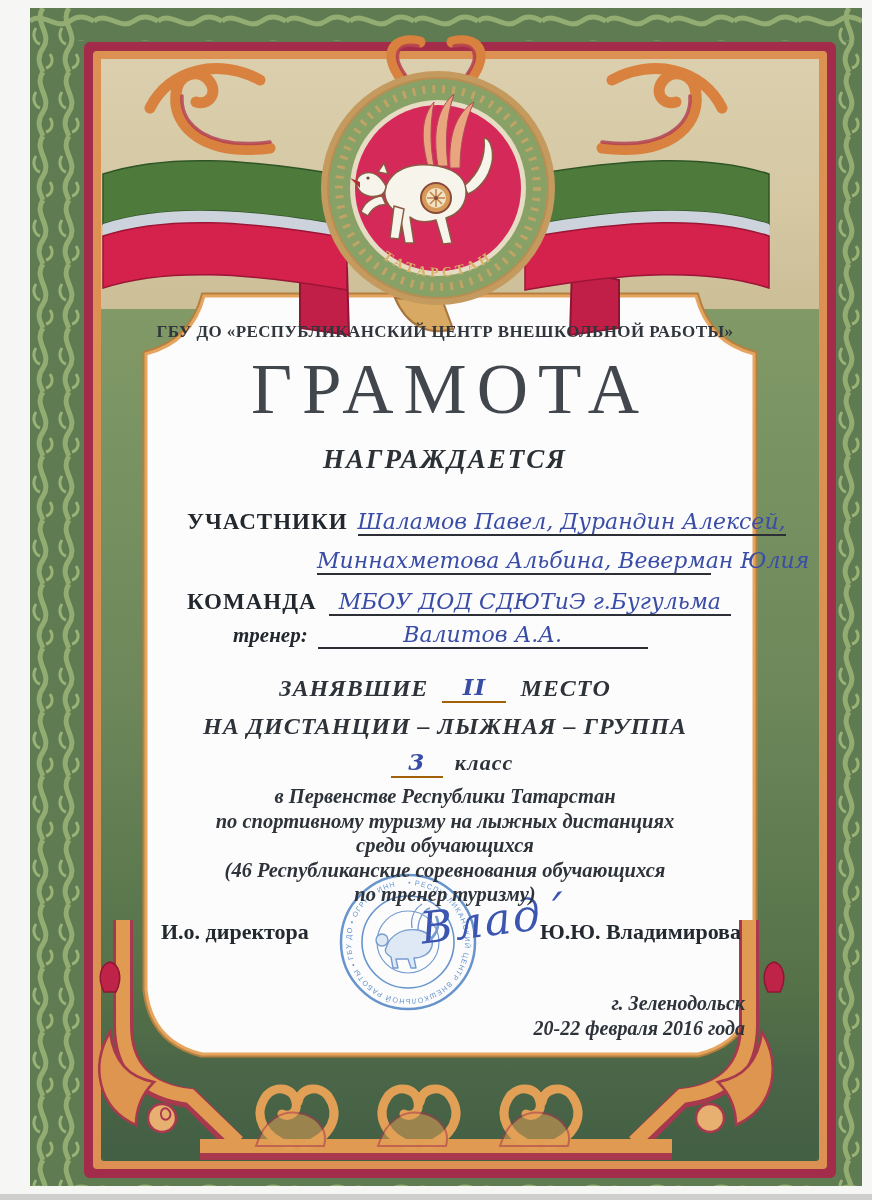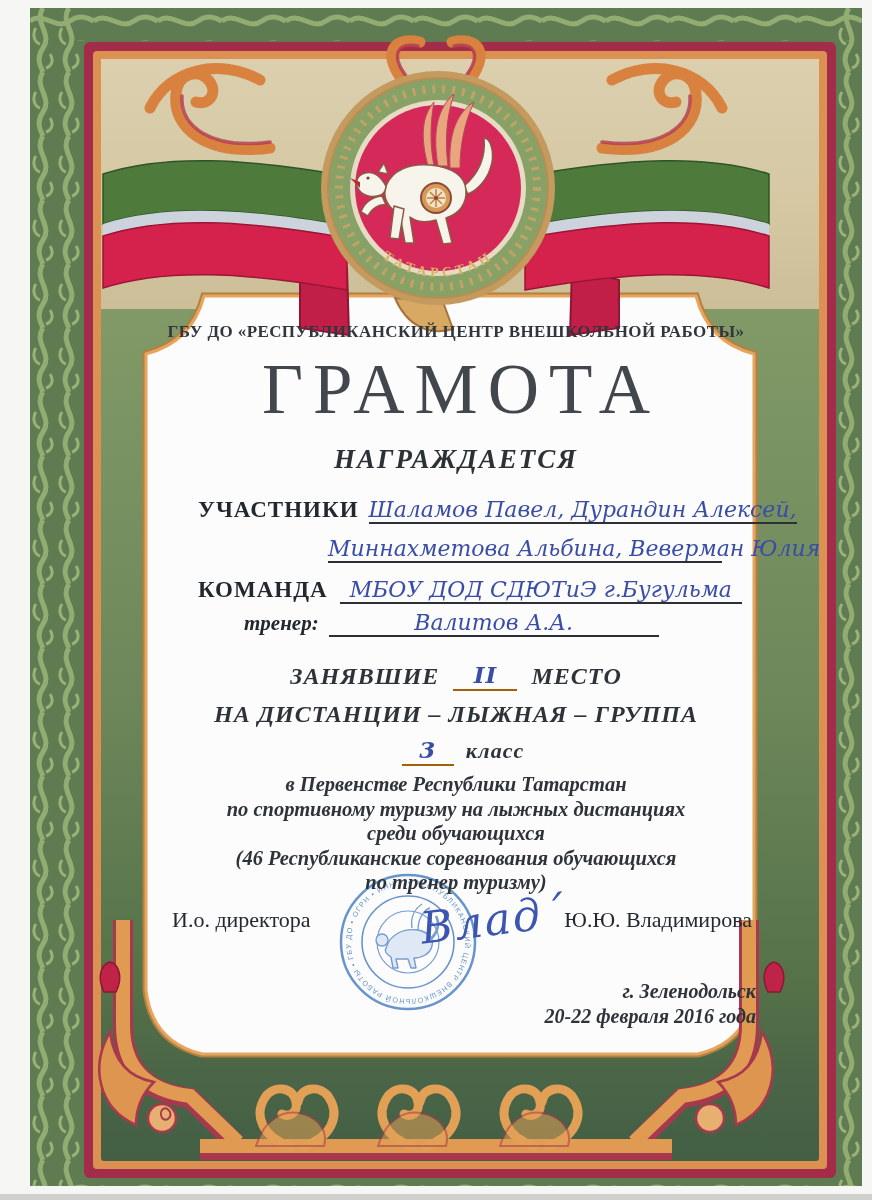--- a/index.html
+++ b/index.html
@@ -10,48 +10,48 @@
   .band-crimson{position:absolute;left:54px;top:34px;right:26px;bottom:8px;background:#a22c4a;border-radius:6px;}
   .band-orange{position:absolute;inset:9px;background:#dc9152;border-radius:4px;}
   .interior{position:absolute;inset:8px;border-radius:3px;
             background:linear-gradient(180deg,#8fa671 0px,#7e9765 300px,#6d875a 640px,#547148 930px,#4a6547 1020px,#435f44 1100px);}
   .banner{position:absolute;top:0;left:0;right:0;height:250px;
           background:linear-gradient(180deg,#dbcfae 0%,#d5c8a3 55%,#ccbe97 100%);}
   .abs{position:absolute;}
   .scan-strip{position:absolute;left:0;right:0;bottom:0;height:6px;background:#cfcfcd;}
 
   
-  .content{position:absolute;left:156px;top:300px;width:600px;}
+  .content{position:absolute;left:145px;top:300px;width:600px;}
   .org{margin-top:22px;text-align:center;font-size:17px;font-weight:700;letter-spacing:.4px;color:#31363c;}
   .title{margin-top:8px;text-align:center;font-size:71px;line-height:78px;letter-spacing:10px;text-indent:10px;
          font-weight:400;color:#42474d;}
   .awarded{margin-top:16px;text-align:center;font-size:27px;font-weight:700;font-style:italic;letter-spacing:2px;color:#2c3136;}
   .row{display:flex;align-items:baseline;}
   .label{font-size:23px;font-weight:700;letter-spacing:1px;color:#23282e;white-space:nowrap;}
   .label-it{font-size:21px;font-weight:700;font-style:italic;color:#23282e;white-space:nowrap;}
   .fill{flex:1;border-bottom:2px solid #2c3036;text-align:center;white-space:nowrap;}
   .hand{font-family:"DejaVu Serif",serif;font-style:italic;color:#3a4da6;font-size:22px;}
-  .r1{margin-top:22px;margin-left:42px;margin-right:6px;}
+  .r1{margin-top:34px;margin-left:42px;margin-right:6px;}
   .r1 .fill{margin-left:10px;}
   .r2{margin-top:12px;margin-left:172px;margin-right:34px;border-bottom:2px solid #2c3036;text-align:right;white-space:nowrap;}
   .r3{margin-top:14px;margin-left:42px;margin-right:14px;}
   .r3 .fill{margin-left:12px;}
   .r4{margin-top:6px;margin-left:88px;}
   .r4 .fill{flex:0 0 330px;margin-left:10px;}
   .center-row{display:flex;justify-content:center;align-items:center;
               font-size:24px;font-weight:700;font-style:italic;letter-spacing:1px;color:#2e333a;}
   .place-row{margin-top:24px;}
   .blank{display:inline-block;min-width:64px;border-bottom:2px solid #a16207;text-align:center;margin:0 14px;}
   .blank .hand{font-size:23px;}
   .dist-row{margin-top:10px;text-align:center;font-size:24px;font-weight:700;font-style:italic;letter-spacing:1px;color:#2e333a;}
   .class-row{margin-top:8px;}
   .class-row .blank{min-width:52px;margin-right:12px;}
   .events{margin-top:6px;text-align:center;font-size:20.5px;line-height:24.5px;font-weight:700;font-style:italic;color:#2e333a;}
   .sig-row{margin-top:12px;display:flex;justify-content:space-between;align-items:flex-start;
-           padding:0 4px 0 16px;font-size:22px;font-weight:400;color:#24292f;}
+           padding:0 4px 0 16px;font-size:22px;font-weight:700;color:#24292f;}
   .footer{margin-top:46px;text-align:right;font-size:20px;line-height:25px;font-weight:700;font-style:italic;color:#2e333a;}
   .autograph{position:absolute;left:420px;top:894px;font-family:"DejaVu Serif",serif;font-style:italic;
              font-size:44px;color:#3b55b0;transform:rotate(-7deg);letter-spacing:2px;}
   .seal-wrap{position:absolute;left:336px;top:870px;opacity:.92;}
 </style>
 </head>
 <body>
 
 <div class="page">
 

